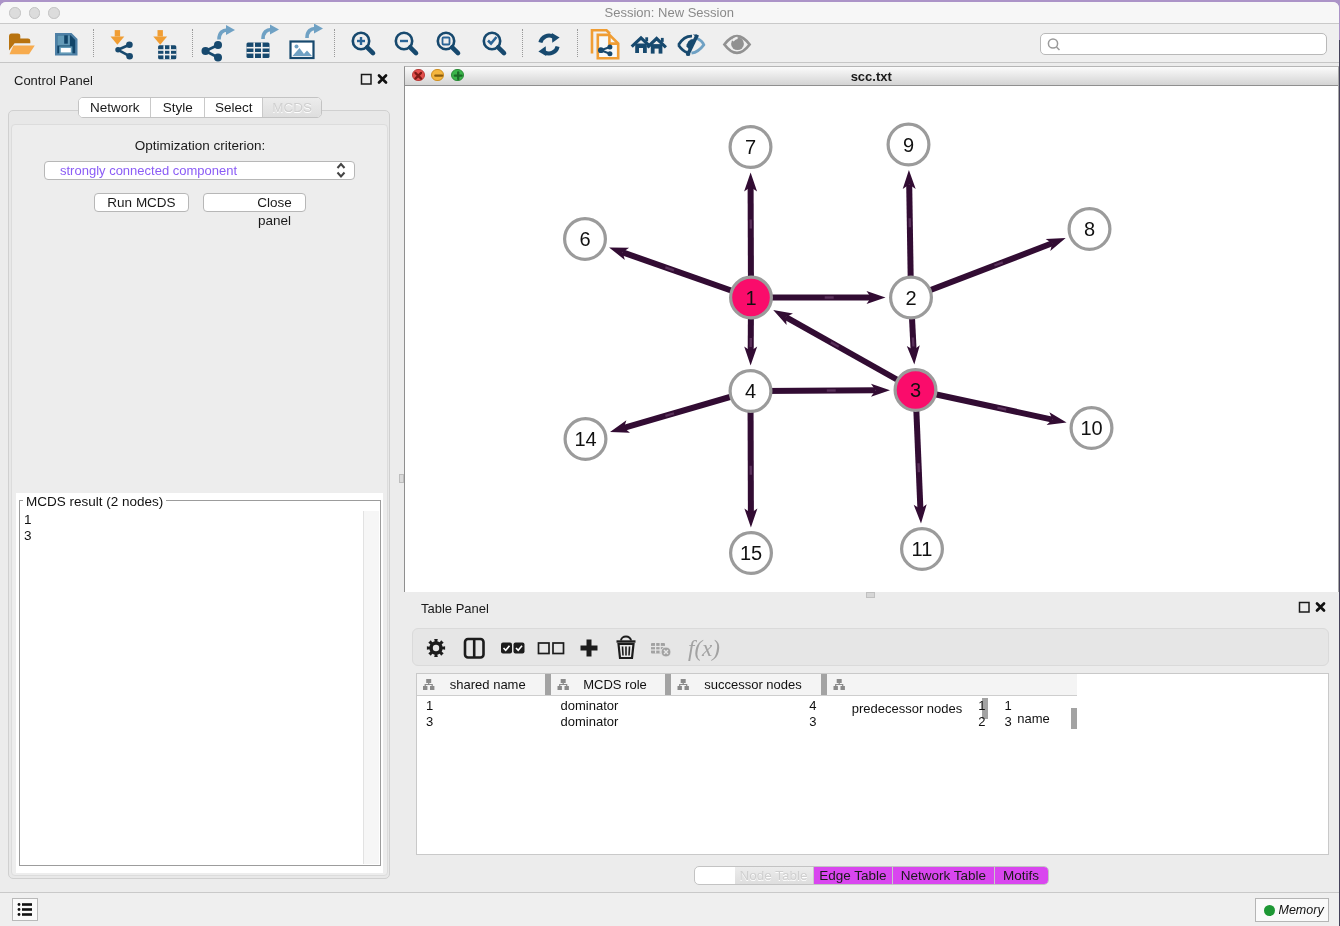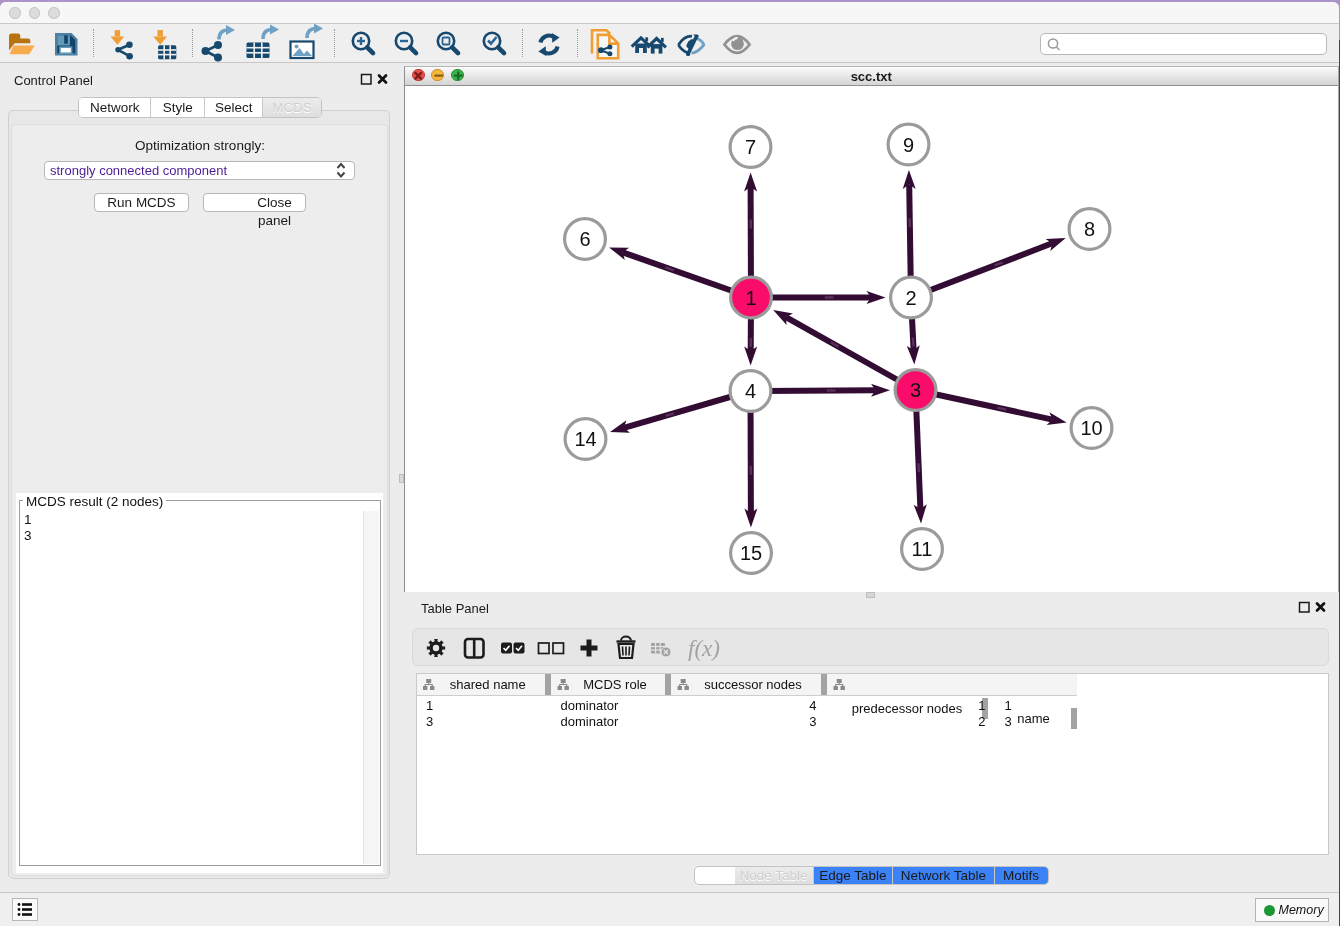--- a/index.html
+++ b/index.html
@@ -10,56 +10,57 @@
   #toolbar{position:absolute;left:0;top:23.5px;width:1338.5px;height:38px;background:#efefef;border-bottom:1px solid #c6c6c6;}
   .tsep{position:absolute;top:5px;height:28px;width:0;border-left:1px dotted #999;}
   #searchbox{position:absolute;left:1040px;top:33px;width:287px;height:22px;background:#fff;border:1px solid #b9b9b9;border-radius:5px;box-sizing:border-box;}
   #cpanel-title{position:absolute;left:14px;top:72.5px;font-size:13px;color:#1a1a1a;}
   #cpbox{position:absolute;left:8px;top:110px;width:382px;height:769px;background:#e8e8e8;border:1px solid #d0d0d0;border-radius:5px;box-sizing:border-box;}
   #cpinner{position:absolute;left:11px;top:124px;width:377px;height:752px;background:#ededed;border:1px solid #dcdcdc;border-radius:4px;box-sizing:border-box;}
   #tabrow{position:absolute;left:78px;top:97px;width:244px;height:20.5px;display:flex;border:1px solid #c3c3c3;border-radius:5px;overflow:hidden;background:#fff;box-sizing:border-box;}
   .tab{font-size:13.5px;color:#1a1a1a;text-align:center;line-height:19px;border-right:1px solid #c9c9c9;background:#fff;box-sizing:border-box;}
   #tab-mcds{background:linear-gradient(#ececec,#dedede);color:#cfcfcf;border-right:none;text-shadow:0 1px 0 #fff;}
   #optlabel{position:absolute;left:1px;top:137.5px;width:398px;text-align:center;font-size:13.5px;color:#1a1a1a;}
-  #optsel{position:absolute;left:44px;top:161px;width:311px;height:18.5px;background:#fff;border:1px solid #b7b7b7;border-radius:4px;box-sizing:border-box;font-size:13px;color:#4c1d95;line-height:17px;padding-left:5px;}
+  #optsel{position:absolute;left:44px;top:161px;width:311px;height:18.5px;background:#fff;border:1px solid #b7b7b7;border-radius:4px;box-sizing:border-box;font-size:13px;color:#8b5cf6;line-height:17px;padding-left:15px;}
   .btn{position:absolute;top:192.5px;height:19.5px;background:#fff;border:1px solid #b7b7b7;border-radius:4px;box-sizing:border-box;font-size:13.5px;color:#1a1a1a;text-align:center;line-height:18px;}
   #whitebox{position:absolute;left:16px;top:493px;width:367px;height:380px;background:#fff;}
   #groupbox{position:absolute;left:18.5px;top:500px;width:362.5px;height:366px;border:1px solid #9c9c9c;box-sizing:border-box;}
   #grouplabel{position:absolute;left:23px;top:494px;background:#fff;padding:0 3px;font-size:13.5px;color:#111;}
   #mcdsitems{position:absolute;left:24px;top:511.5px;font-size:13.5px;color:#111;line-height:16.2px;}
   #mcds-sb{position:absolute;right:1px;top:10px;width:15px;height:353px;background:#f6f6f6;border-left:1px solid #e2e2e2;}
   #vgrab{position:absolute;left:398.5px;top:473.5px;width:5px;height:9.5px;background:#dadada;border:1px solid #bdbdbd;box-sizing:border-box;}
   #netframe{position:absolute;left:404px;top:65.5px;width:934.5px;height:526.5px;background:#fff;border-left:1.5px solid #8f8f8f;border-right:1px solid #a8a8a8;border-top:1px solid #b5b5b5;box-sizing:border-box;}
   #nettitle{position:absolute;left:0;top:0;width:100%;height:18.5px;background:linear-gradient(#fbfbfb,#d4d4d4);border-bottom:1.5px solid #8f8f8f;}
   .mbtn{position:absolute;top:2.2px;width:12.8px;height:12.8px;border-radius:50%;box-sizing:border-box;}
   #netname{position:absolute;top:2px;left:0;width:100%;text-align:center;font-size:13px;font-weight:bold;color:#1a1a1a;}
   #hgrab{position:absolute;left:866px;top:591.5px;width:8.5px;height:6px;background:#d6d6d6;border:1px solid #c0c0c0;box-sizing:border-box;}
   #tpanel-title{position:absolute;left:421px;top:600.5px;font-size:13px;color:#1a1a1a;}
   #ttoolbar{position:absolute;left:412px;top:628px;width:917px;height:38px;background:#e6e6e6;border:1px solid #dadada;border-radius:6px;box-sizing:border-box;}
   #tablebox{position:absolute;left:415.5px;top:672.5px;width:913px;height:182px;background:#fff;border:1px solid #c9c9c9;box-sizing:border-box;}
   #thead{position:absolute;left:0;top:0;width:660.5px;height:21.5px;background:#f4f4f4;border-bottom:1px solid #cecece;}
   .th{position:absolute;top:0;height:21.5px;box-sizing:border-box;border-right:6px solid #a3a3a3;font-size:13px;color:#111;text-align:center;line-height:21px;}
   .trow{position:absolute;font-size:13px;color:#111;height:16px;line-height:15.5px;}
   .tnum{position:absolute;font-size:13px;color:#111;height:16px;line-height:15.5px;text-align:right;}
   #btabs{position:absolute;left:693.5px;top:865.5px;width:355px;height:19.5px;display:flex;border:1px solid #c3c3c3;border-radius:5px;overflow:hidden;background:#fff;box-sizing:border-box;}
-  .btab{font-size:13.5px;color:#1a1a1a;text-align:center;line-height:18px;border-right:1px solid #c9c9c9;background:#3b82f6;box-sizing:border-box;}
+  .btab{font-size:13.5px;color:#1a1a1a;text-align:center;line-height:18px;border-right:1px solid #c9c9c9;background:#d946ef;box-sizing:border-box;}
   #btab-node{background:linear-gradient(#ececec,#dedede);color:#cfcfcf;text-shadow:0 1px 0 #fff;}
   #statusbar{position:absolute;left:0;top:891.5px;width:1338.5px;height:34.5px;background:#efefef;border-top:1px solid #c9c9c9;}
   #listbtn{position:absolute;left:12px;top:897.5px;width:26px;height:23px;background:#fafafa;border:1px solid #b9b9b9;box-sizing:border-box;}
   #membtn{position:absolute;left:1254.5px;top:897.5px;width:74.5px;height:24px;background:#fafafa;border:1px solid #b5b5b5;box-sizing:border-box;}
   #memtxt{position:absolute;left:23px;top:4px;font-size:12.5px;color:#111;font-style:italic;}
   #memdot{position:absolute;left:8px;top:6px;width:11px;height:11px;border-radius:50%;background:#1d9734;}
 </style></head>
 <body>
 <div id="win"></div>
 <div id="edge-right"></div>
 <div id="titlebar">
   <div class="tl" style="left:9px;"></div>
   <div class="tl" style="left:28.5px;"></div>
   <div class="tl" style="left:48px;"></div>
+  <div id="wtitle">Session: New Session</div>
 </div>
 <div id="toolbar">
     <svg width="1338" height="38" style="position:absolute;left:0;top:0;">
       <g transform="translate(21,20.5)">
         <path d="M-12,6 L-12,-8 Q-12,-11 -9.5,-11 L-3,-11 Q-0.7,-11 -0.7,-8.7 L-0.7,-5.9 L7,-5.9 Q9.3,-5.9 9.3,-3.7 L9.3,-1.3 L-6.4,-1.3 Z" fill="#b8730f"></path>
         <polygon points="-7.6,0.9 13.8,0.9 8,9.7 -11.5,9.7" fill="#f7ab4d"></polygon>
       </g>
       <g transform="translate(66,20.5)">
         <path d="M-11,-11.5 L5.5,-11.5 L11.5,-5.5 L11.5,11 L-11,11 Z" fill="#4e80a6"></path>
         <path d="M-8.7,-9.2 L4.6,-9.2 L9.2,-4.6 L9.2,8.7 L-8.7,8.7 Z" fill="#114468"></path>
@@ -206,21 +207,21 @@
   </div>
 <div id="cpanel-title">Control Panel</div>
 <div id="cpbox"></div>
 <div id="cpinner"></div>
 <div id="tabrow">
   <div class="tab" style="width:73px;">Network</div>
   <div class="tab" style="width:54px;">Style</div>
   <div class="tab" style="width:59px;">Select</div>
   <div class="tab" id="tab-mcds" style="width:58px;">MCDS</div>
 </div>
-<div id="optlabel">Optimization strongly:</div>
+<div id="optlabel">Optimization criterion:</div>
 <div id="optsel">strongly connected component<svg width="14" height="17" style="position:absolute;right:6px;top:0px;">
       <path d="M3.5,6 L7,2 L10.5,6" fill="none" stroke="#444" stroke-width="2"></path>
       <path d="M3.5,10.5 L7,14.5 L10.5,10.5" fill="none" stroke="#444" stroke-width="2"></path>
     </svg></div>
 <div class="btn" style="left:94px;width:95px;">Run MCDS</div>
 <div class="btn" style="left:203px;width:103px;padding-left:40px;">Close panel</div>
 <div id="whitebox"></div>
 <div id="groupbox">
     <div id="mcds-sb"></div>
   </div>

